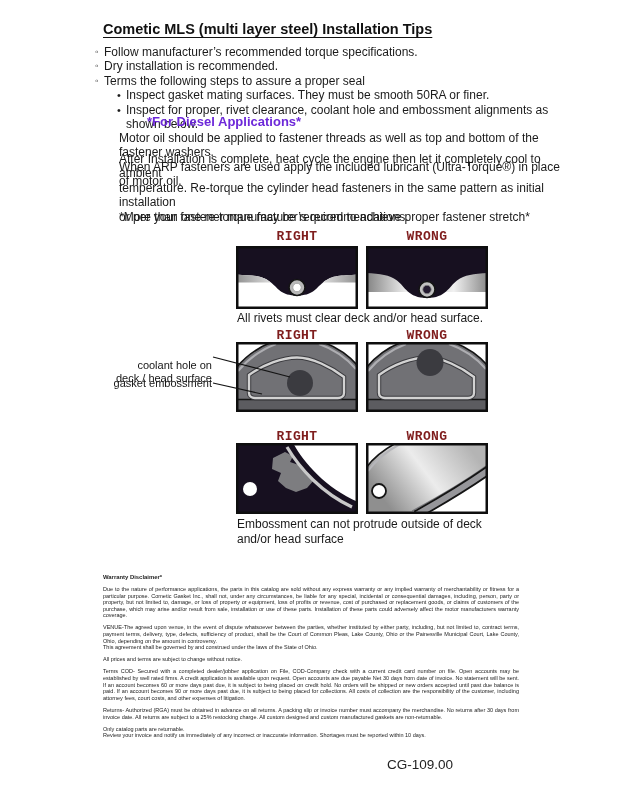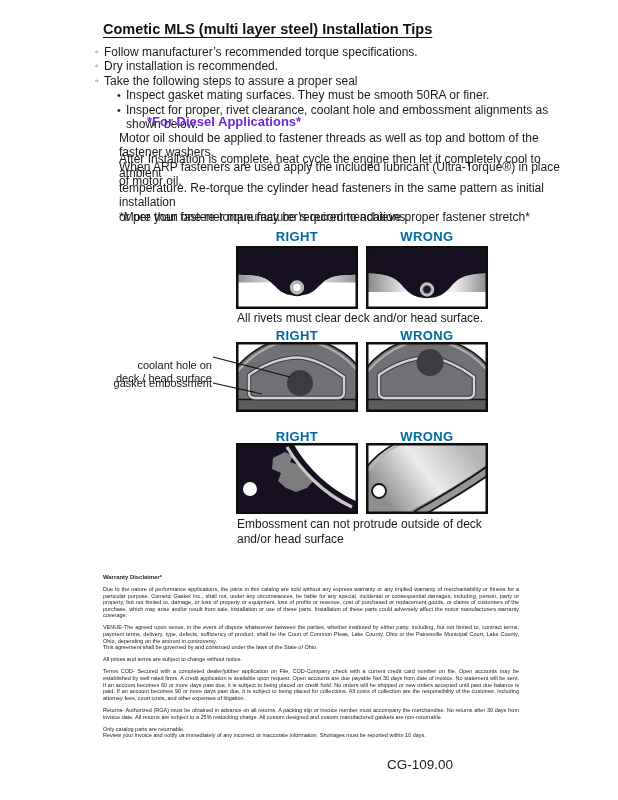--- a/index.html
+++ b/index.html
@@ -15,21 +15,21 @@
   .tips{left:95px;top:45px;width:460px;font-size:12px;line-height:14.4px;}
   .tip-row{display:flex;}
   .tip-row.sub{margin-left:22px;}
   .tip-marker{width:9px;flex:0 0 9px;font-size:10px;line-height:14.4px;}
   .tip-marker.dot{font-size:11px;}
   .h2{left:103px;top:114px;font-size:13px;font-weight:bold;color:#6d28d9;margin-left:44px;}
   .para{left:103px;width:450px;font-size:12px;line-height:14.4px;white-space:pre-line;margin-left:16px;}
   .p1{top:131px;}
   .p2{top:152px;}
   .pnote{top:210px;}
-  .fig-label{font-size:13px;font-weight:600;letter-spacing:.4px;color:#0369a1;text-align:center;}
+  .fig-label{font-size:13px;font-weight:600;letter-spacing:.4px;color:#7f1d1d;text-align:center;font-family:Liberation Mono, monospace;}
   .lab-r1{left:236px;top:229px;width:122px;}
   .lab-w1{left:366px;top:229px;width:122px;}
   .lab-r2{left:236px;top:328px;width:122px;}
   .lab-w2{left:366px;top:328px;width:122px;}
   .lab-r3{left:236px;top:429px;width:122px;}
   .lab-w3{left:366px;top:429px;width:122px;}
   .box-r1{left:236px;top:246px;}
   .box-w1{left:366px;top:246px;}
   .box-r2{left:236px;top:342px;}
   .box-w2{left:366px;top:342px;}
@@ -60,21 +60,21 @@
     <div class="tip-row">
       <span class="tip-marker">◦</span>
       <span>Follow manufacturer’s recommended torque specifications.</span>
     </div>
     <div class="tip-row">
       <span class="tip-marker">◦</span>
       <span>Dry installation is recommended.</span>
     </div>
     <div class="tip-row">
       <span class="tip-marker">◦</span>
-      <span>Take the following steps to assure a proper seal</span>
+      <span>Terms the following steps to assure a proper seal</span>
     </div>
     <div class="tip-row sub">
       <span class="tip-marker dot">•</span>
       <span>Inspect gasket mating surfaces.  They must be smooth 50RA or finer.</span>
     </div>
     <div class="tip-row sub">
       <span class="tip-marker dot">•</span>
       <span>Inspect for proper, rivet clearance, coolant hole and embossment alignments as shown below.</span>
     </div>
   </div>

